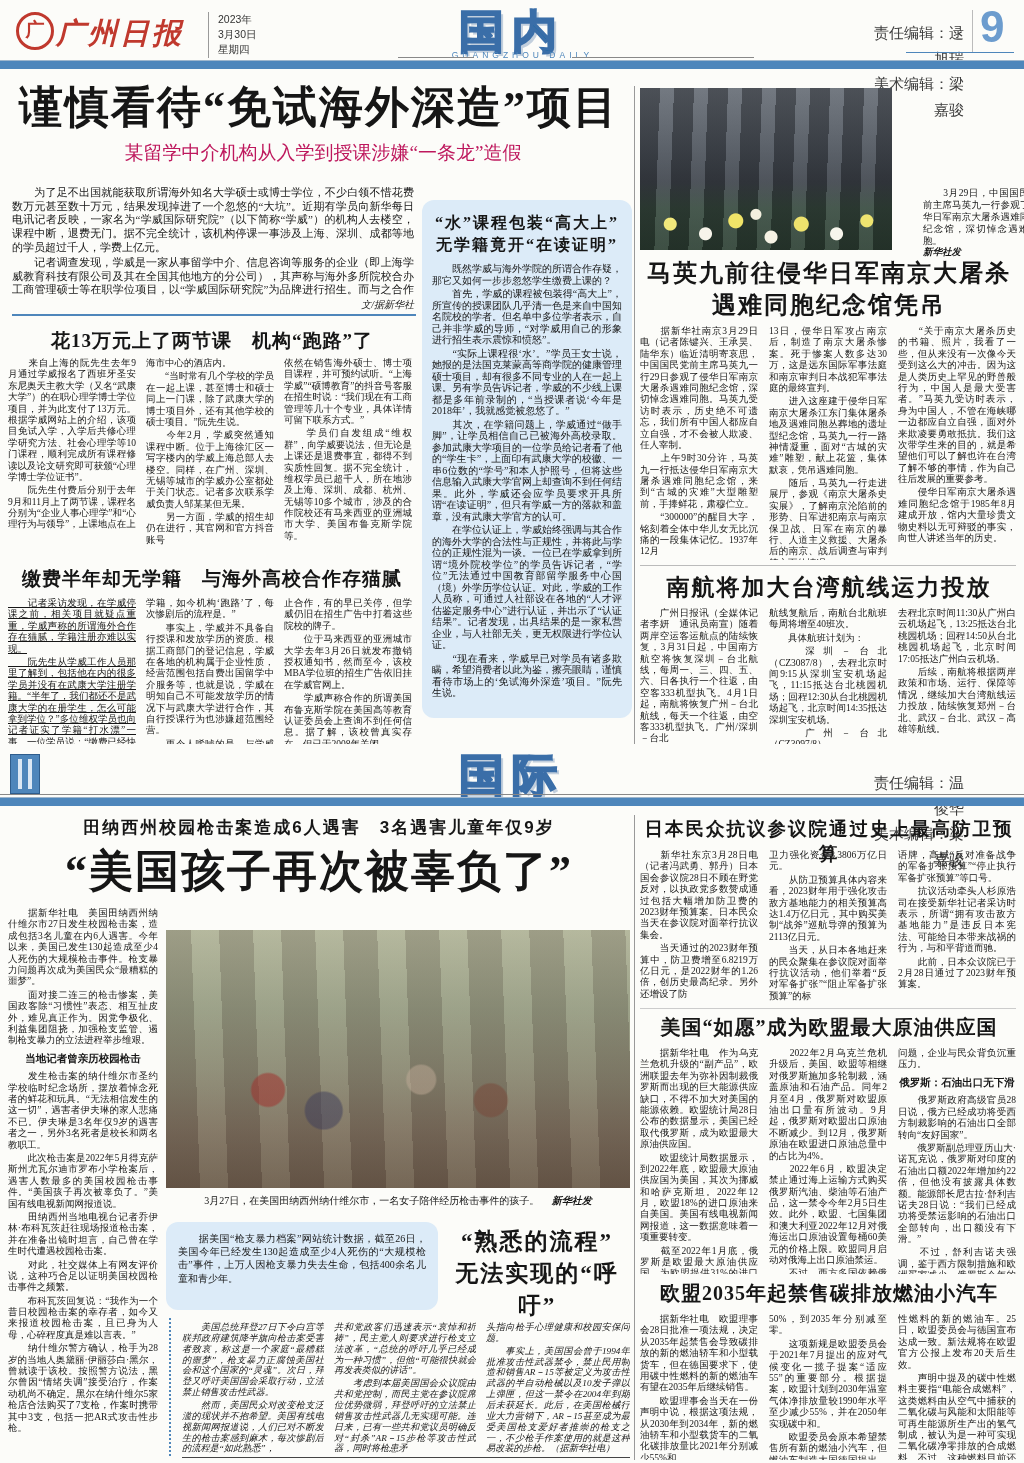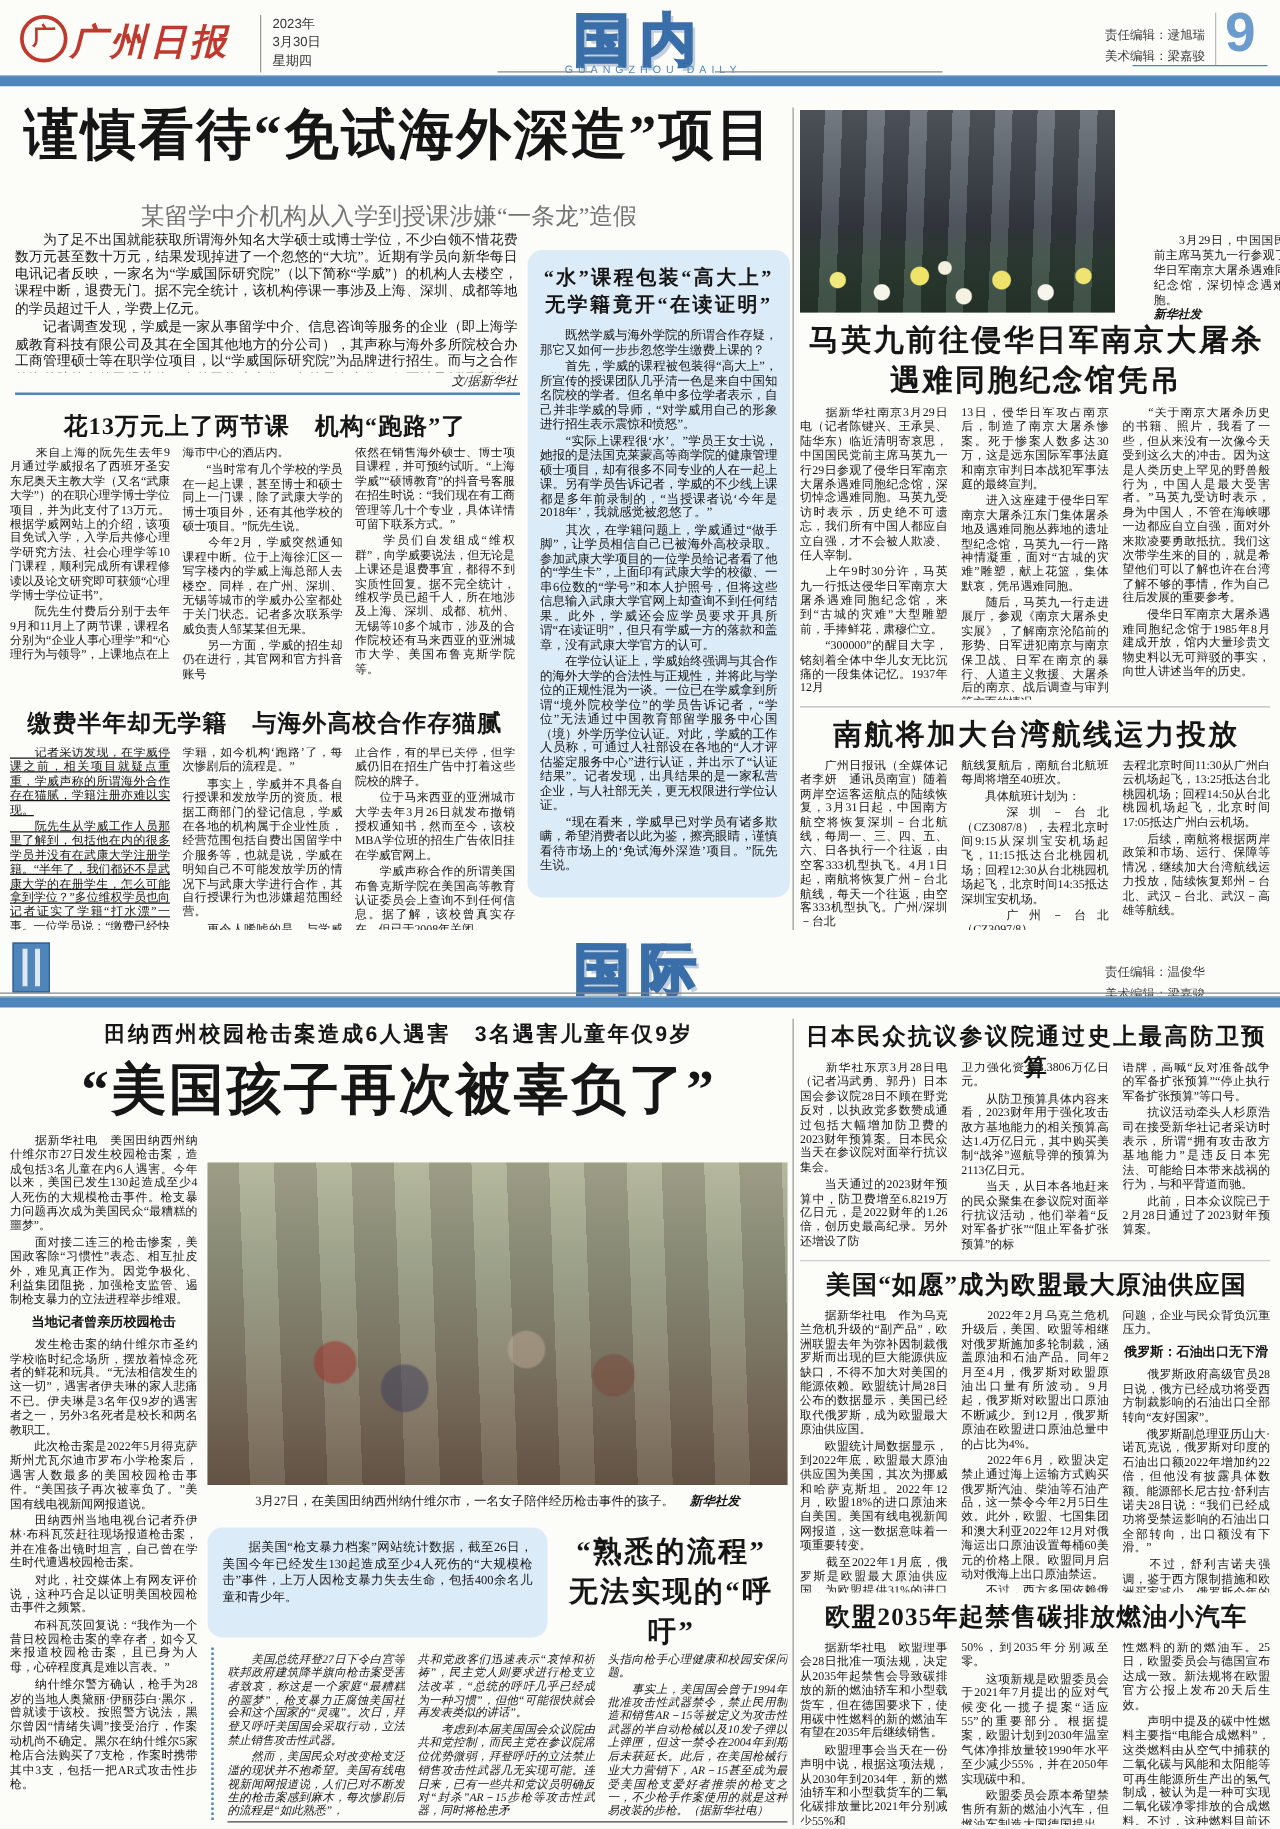--- a/index.html
+++ b/index.html
@@ -12,21 +12,21 @@
   .bt95{font-size:9.5px;line-height:1.2;}
   .bt9{font-size:9.2px;line-height:1.18;}
   .bt11{font-size:11px;line-height:1.24;}
   .colbox{overflow:hidden;}
   .bighead{font-weight:bold;letter-spacing:2px;}
   .outlined{font-family:"Liberation Sans","DejaVu Sans",sans-serif;font-weight:bold;color:#0369a1;
             -webkit-text-stroke:2px #3a6ea8;text-shadow:3px 3px 0 #c2cfdd;letter-spacing:8px;}
   .rule{border-top:1px solid #8a8a8a;}
   .bluebar{background:#4e86bb;border-top:1px solid #9fb6cc;}
   .vline{border-left:1px solid #999;}
-  .editor{font-size:10px;line-height:1.7;color:#3c3c3c;font-family:"Liberation Sans",sans-serif;}
+  .editor{font-size:15px;line-height:1.7;color:#3c3c3c;font-family:"Liberation Sans",sans-serif;}
   .red{color:#c0392e;}
   .kai{font-style:italic;}
   .subhd-inline{font-weight:bold;text-align:center;font-size:10.5px;margin:6px 0;}
   .credit{font-weight:bold;}
   .photo1{background:
      radial-gradient(circle at 12% 84%, #f2e97c 0 6px, rgba(0,0,0,0) 7px),
      radial-gradient(circle at 26% 90%, #f7f4ea 0 6px, rgba(0,0,0,0) 7px),
      radial-gradient(circle at 38% 82%, #f0e468 0 7px, rgba(0,0,0,0) 8px),
      radial-gradient(circle at 52% 92%, #f6f2e4 0 6px, rgba(0,0,0,0) 7px),
      radial-gradient(circle at 64% 84%, #eee26d 0 7px, rgba(0,0,0,0) 8px),
@@ -66,21 +66,21 @@
       <div>责任编辑：逯旭瑞</div>
       <div>美术编辑：梁嘉骏</div>
     </div>
     <div class="abs rule" style="left:906px;top:52px;width:108px;border-color:#4e86bb;"></div>
     <div class="abs vline" style="left:972px;top:10px;height:42px;border-color:#bbb;"></div>
     <div class="abs" style="left:980px;top:2px;font-size:44px;font-weight:bold;color:#6c9cce;font-family:'Liberation Sans',sans-serif;">9</div>
     <div class="abs bluebar" style="left:0;top:60px;width:1024px;height:8px;"></div>
   </div>
 
   <div class="abs ctr bighead" style="left:8px;top:78px;width:622px;font-size:44px;">谨慎看待“免试海外深造”项目</div>
-  <div class="abs ctr" style="left:0;top:140px;width:622px;font-size:19px;color:#737373;margin-top:20px;">某留学中介机构从入学到授课涉嫌“一条龙”造假</div>
+  <div class="abs ctr" style="left:12px;top:140px;width:622px;font-size:19px;color:#be185d;">某留学中介机构从入学到授课涉嫌“一条龙”造假</div>
   <div class="abs vline" style="left:634px;top:86px;height:658px;"></div>
 
   <div class="abs jus colbox bt11" style="left:12px;top:186px;width:402px;height:112px;">
       <p>　　为了足不出国就能获取所谓海外知名大学硕士或博士学位，不少白领不惜花费数万元甚至数十万元，结果发现掉进了一个忽悠的“大坑”。近期有学员向新华每日电讯记者反映，一家名为“学威国际研究院”（以下简称“学威”）的机构人去楼空，课程中断，退费无门。据不完全统计，该机构停课一事涉及上海、深圳、成都等地的学员超过千人，学费上亿元。</p>
       <p>　　记者调查发现，学威是一家从事留学中介、信息咨询等服务的企业（即上海学威教育科技有限公司及其在全国其他地方的分公司），其声称与海外多所院校合办工商管理硕士等在职学位项目，以“学威国际研究院”为品牌进行招生。而与之合作的海外院校有的已经关停，有的已终止合作，有的虽有合作，但不涉及授课和学位授予。</p>
     </div>
   <div class="abs" style="left:12px;top:298px;width:402px;text-align:right;font-size:10px;font-style:italic;">文/据新华社</div>
   <div class="abs" style="left:12px;top:314px;width:404px;border-top:2px solid #4e86bb;"></div>
 
   <div class="abs ctr bighead" style="left:8px;top:328px;width:408px;font-size:19px;letter-spacing:1px;">花13万元上了两节课　机构“跑路”了</div>

